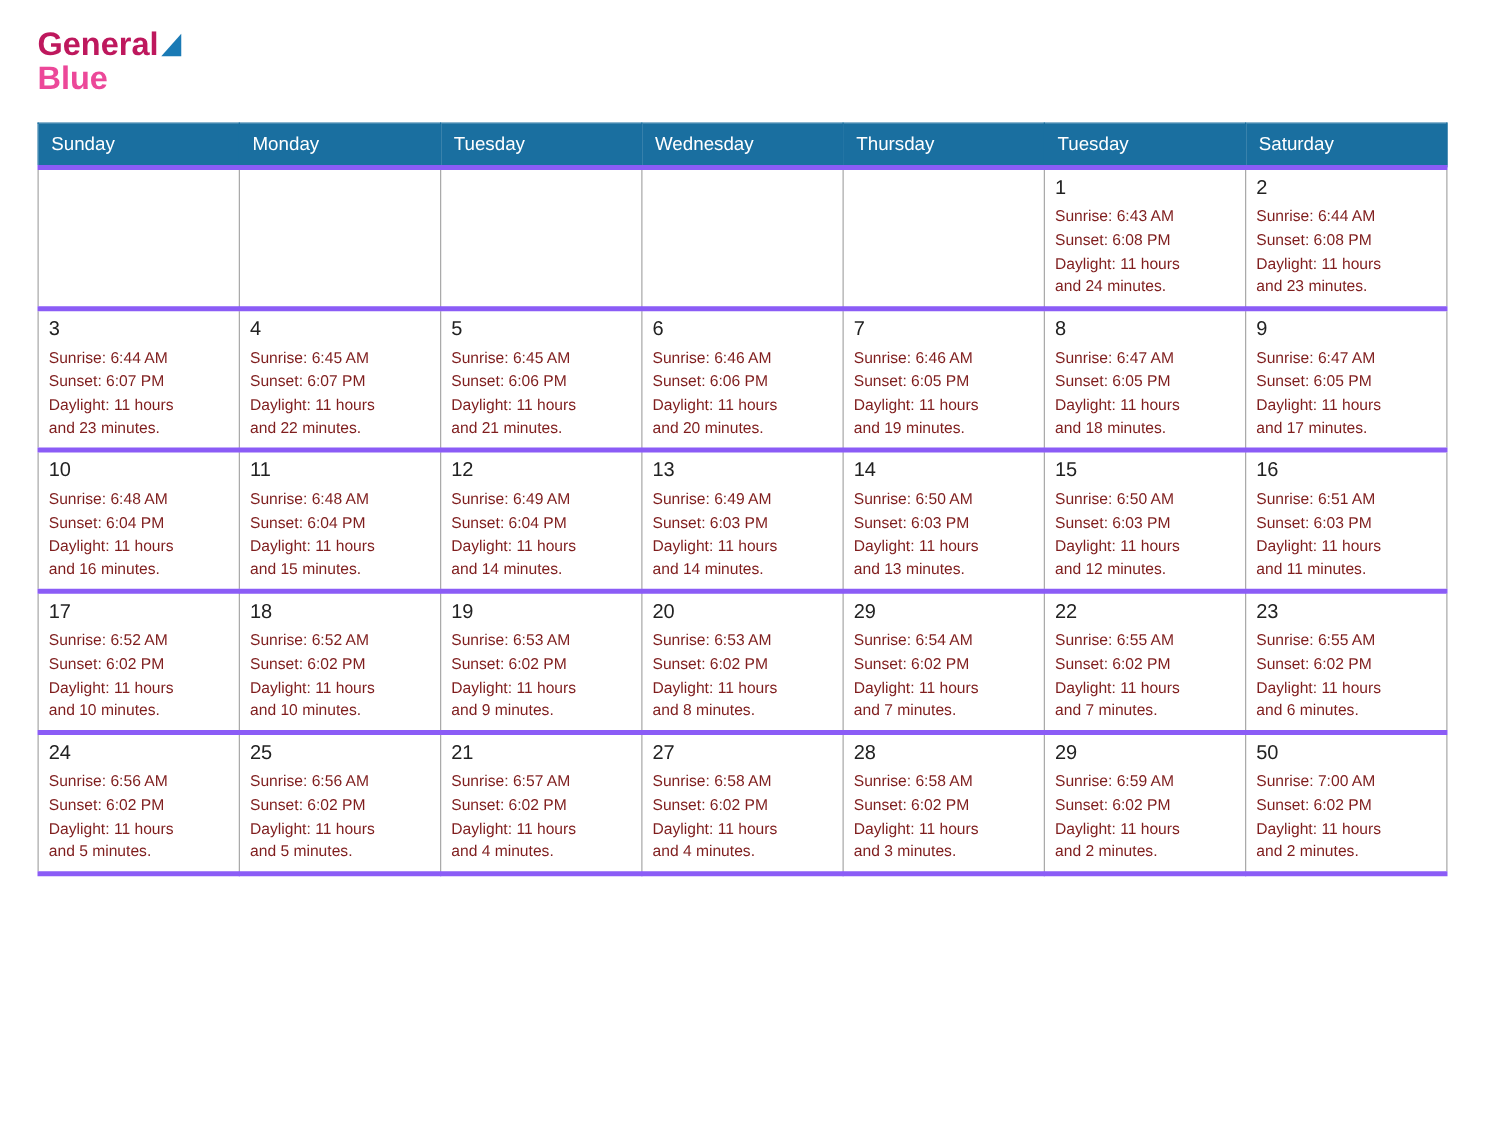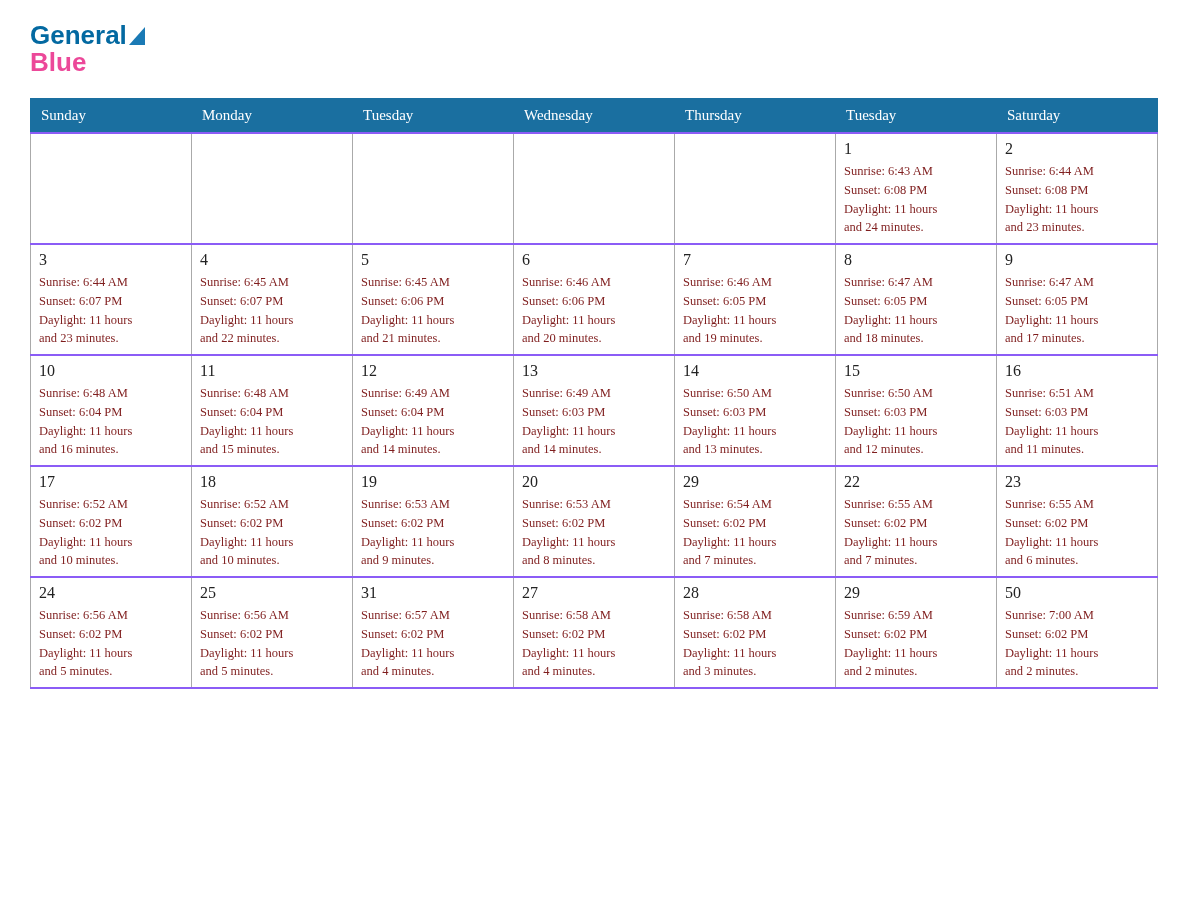--- a/index.html
+++ b/index.html
@@ -48,22 +48,21 @@
       width: 14.28%;
       vertical-align: top;
       padding: 6px 8px;
       border: 1px solid #aaa;
       font-size: 12.5px;
       color: #333;
       min-height: 110px;
       background: #fff;
     }
     .calendar tr {
-      border-bottom: 2px solid #8b5cf6;
-      font-family: Liberation Serif, serif;
+      border-bottom: 4px solid #8b5cf6;
     }
     .day-number {
       font-size: 16px;
       font-weight: normal;
       color: #222;
       display: block;
       margin-bottom: 4px;
     }
     .day-info {
       font-size: 12.5px;
@@ -77,21 +76,21 @@
       display: flex;
       flex-direction: column;
     }
     .logo-row {
       display: flex;
       align-items: center;
     }
     .logo-text-general {
       font-size: 26px;
       font-weight: bold;
-      color: #0369a1;
+      color: #be185d;
     }
     .logo-arrow {
       display: inline-block;
       width: 0;
       height: 0;
       border-style: solid;
       border-width: 0 0 18px 16px;
       border-color: transparent transparent #1a7ab5 transparent;
       margin-left: 2px;
       vertical-align: bottom;
@@ -238,21 +237,21 @@
       <tr>
         <td>
           <span class="day-number">24</span>
           <div class="day-info">Sunrise: 6:56 AM<br>Sunset: 6:02 PM<br>Daylight: 11 hours<br>and 5 minutes.</div>
         </td>
         <td>
           <span class="day-number">25</span>
           <div class="day-info">Sunrise: 6:56 AM<br>Sunset: 6:02 PM<br>Daylight: 11 hours<br>and 5 minutes.</div>
         </td>
         <td>
-          <span class="day-number">31</span>
+          <span class="day-number">21</span>
           <div class="day-info">Sunrise: 6:57 AM<br>Sunset: 6:02 PM<br>Daylight: 11 hours<br>and 4 minutes.</div>
         </td>
         <td>
           <span class="day-number">27</span>
           <div class="day-info">Sunrise: 6:58 AM<br>Sunset: 6:02 PM<br>Daylight: 11 hours<br>and 4 minutes.</div>
         </td>
         <td>
           <span class="day-number">28</span>
           <div class="day-info">Sunrise: 6:58 AM<br>Sunset: 6:02 PM<br>Daylight: 11 hours<br>and 3 minutes.</div>
         </td>

